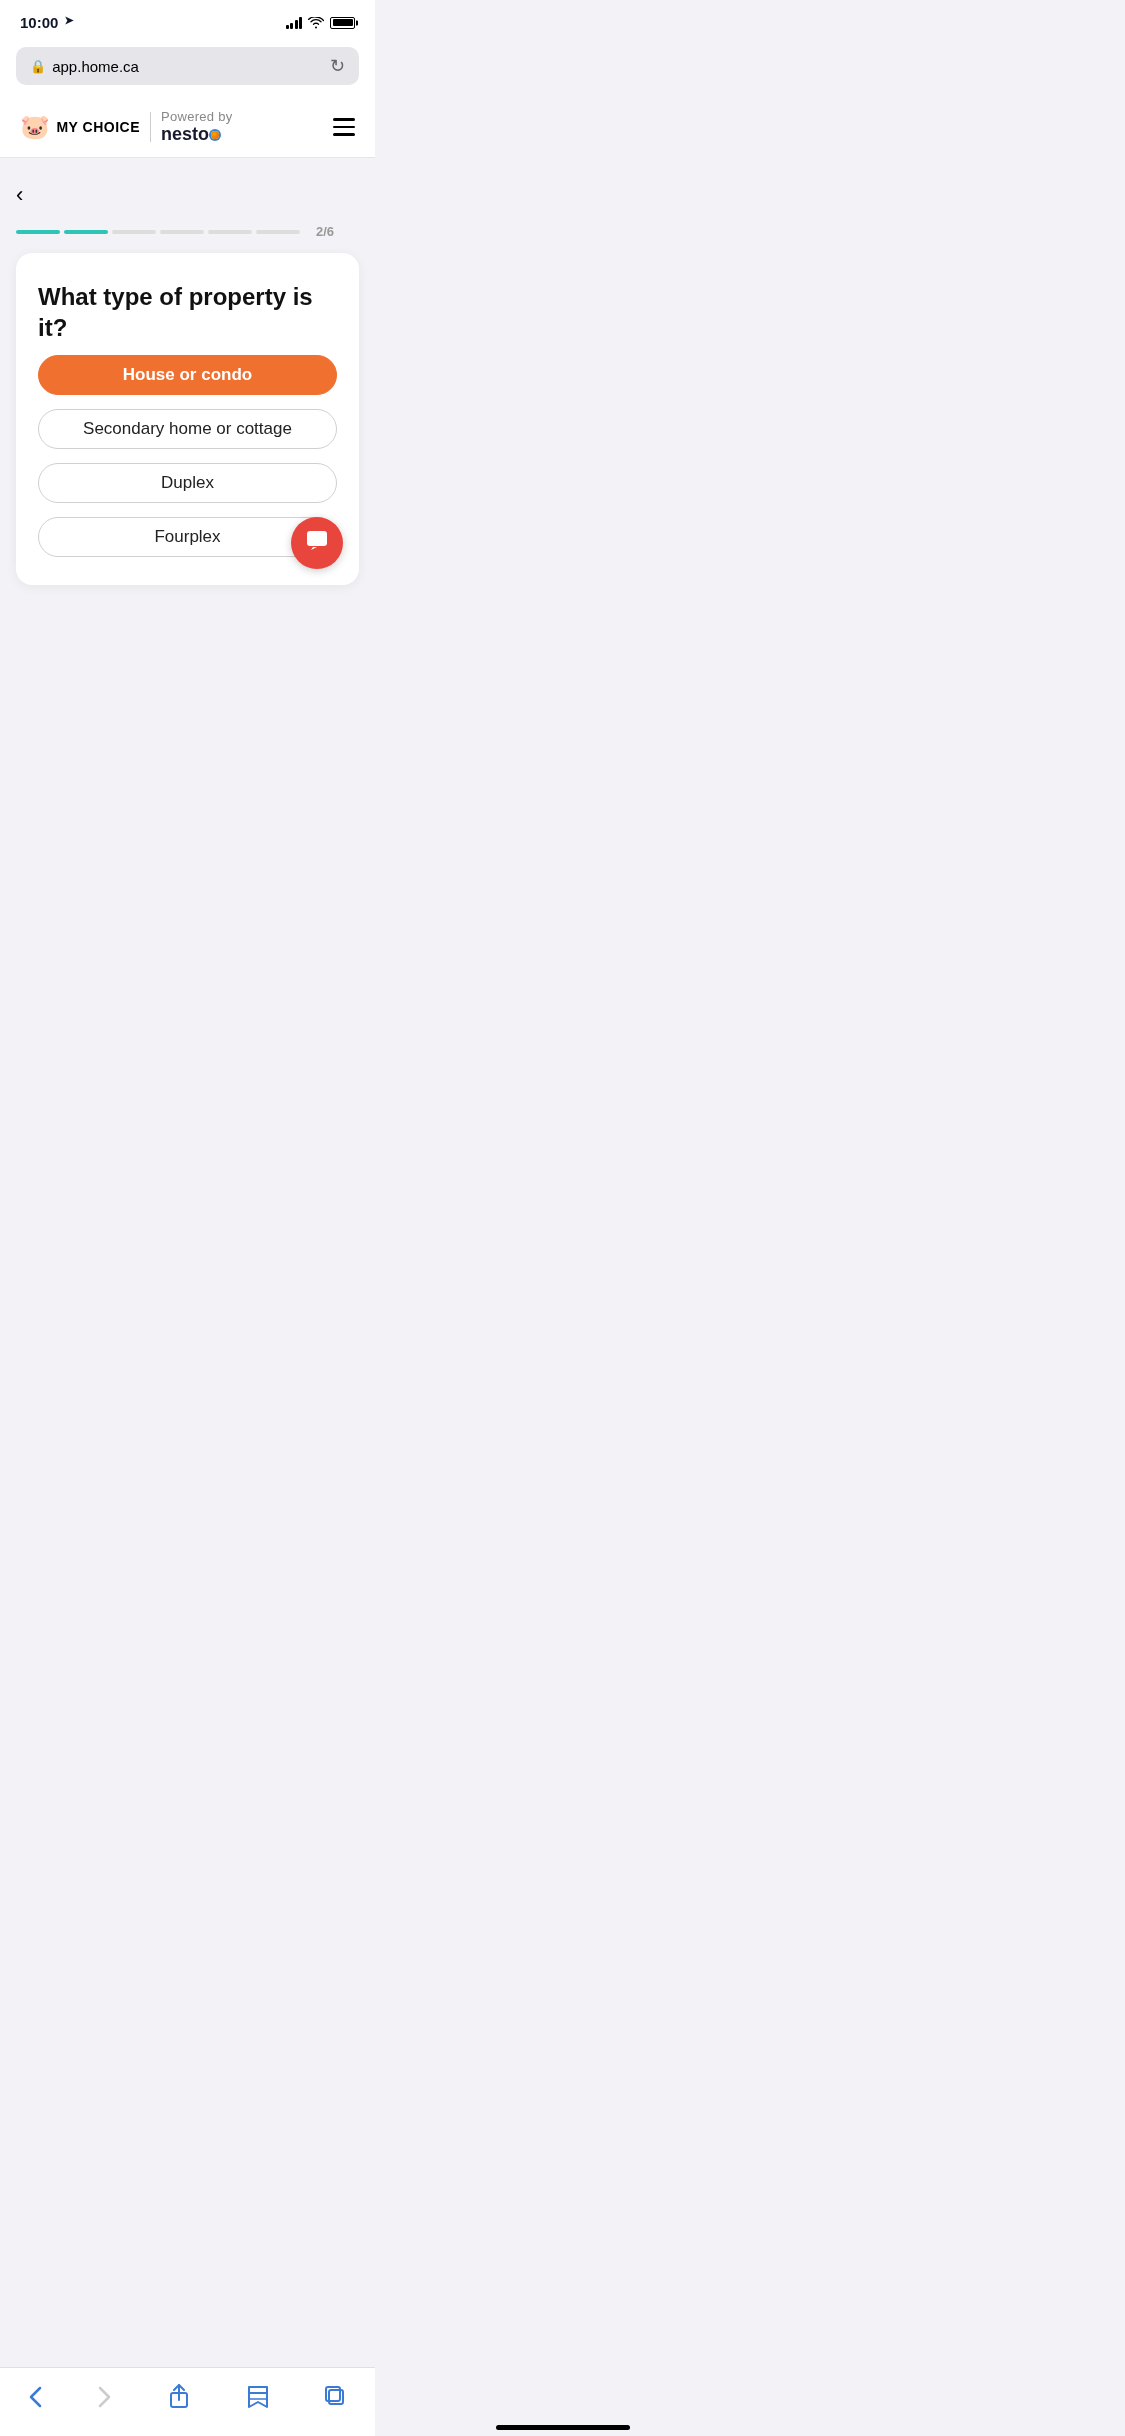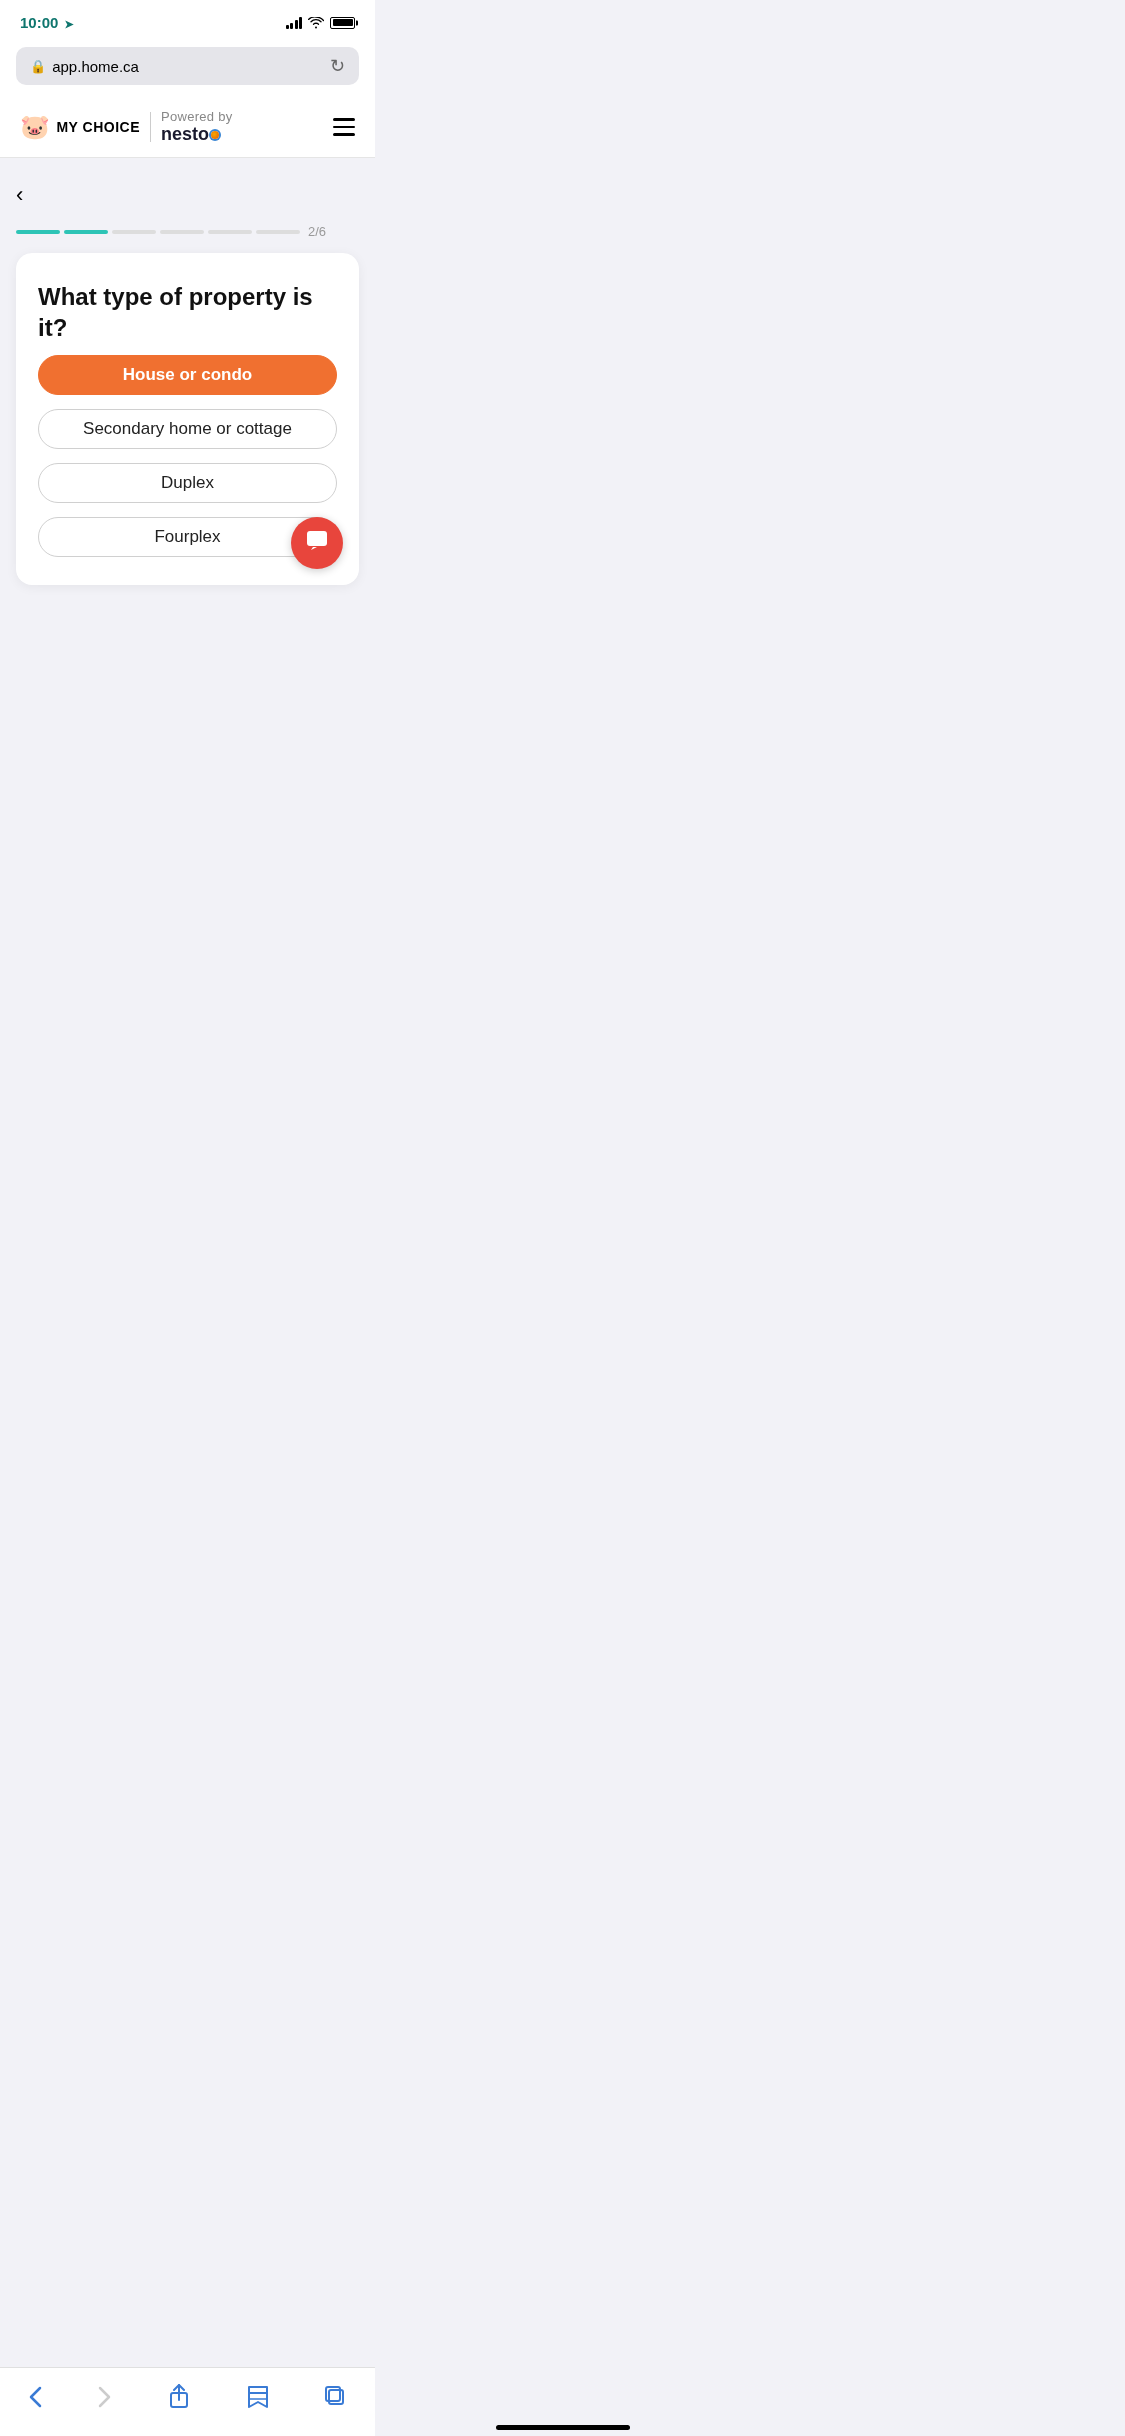--- a/index.html
+++ b/index.html
@@ -16,23 +16,23 @@
     .status-bar {
       display: flex;
       justify-content: space-between;
       align-items: center;
       padding: 14px 20px 8px 20px;
       background: #fff;
     }
     .status-time {
       font-size: 15px;
       font-weight: 600;
-      color: #0f766e;
-      display: flex;
-      align-items: flex-end;
+      color: #0f172a;
+      display: flex;
+      align-items: flex-start;
       gap: 4px;
     }
     .status-icons {
       display: flex;
       align-items: center;
       gap: 6px;
     }
     .signal-bars {
       display: flex;
       align-items: flex-end;
@@ -319,21 +319,22 @@
 
     .progress-row {
       display: flex;
       align-items: center;
       gap: 6px;
       margin-bottom: 14px;
     }
     .prog-step-label {
       font-size: 13px;
       color: #999;
-      margin-left: 2px;
+      margin-left: 10px;
+      font-weight: bold;
     }
   </style>
 </head>
 <body>
 
 <div class="status-bar">
   <div class="status-time">
     <span>10:00</span>
     <span style="font-size:11px; margin-left:2px;">➤</span>
   </div>

